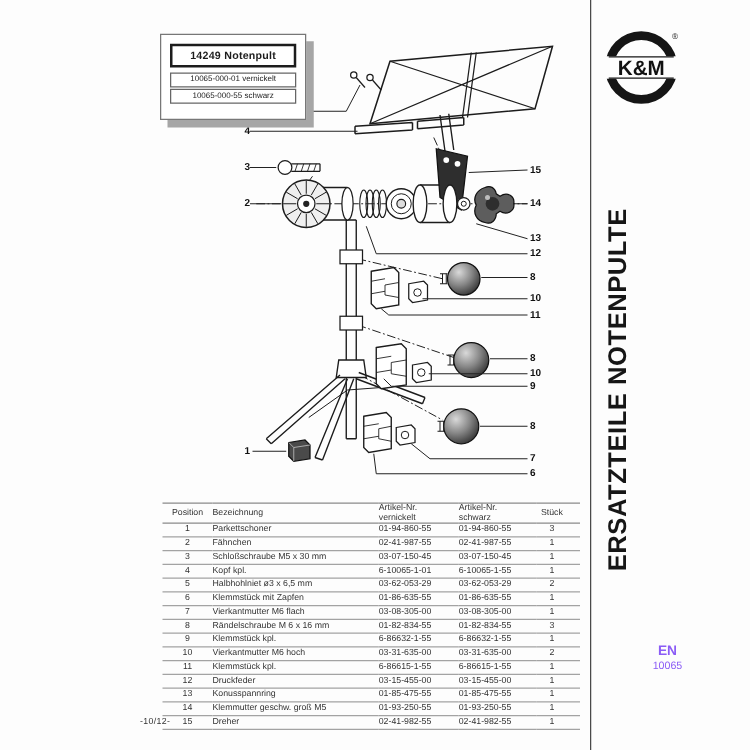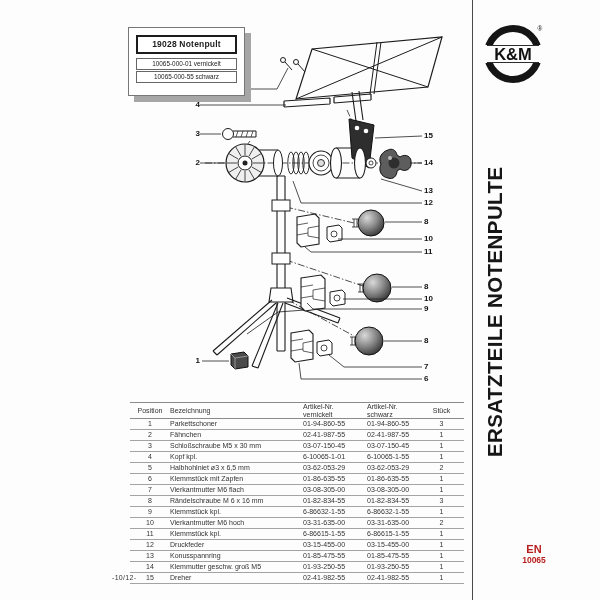--- a/index.html
+++ b/index.html
@@ -34,23 +34,23 @@
   .parts .c{text-align:center;}
   .parts .st{padding-right:10px;}
 
   .footer{position:absolute;left:112px;top:574px;font-size:7px;letter-spacing:.3px;color:#333;}
 
   
   .divider{position:absolute;left:472px;top:0;width:1px;height:600px;background:#4a4a4a;}
   .logo{position:absolute;left:483px;top:23px;width:60px;height:62px;}
   .vtitle{position:absolute;left:483px;top:457px;transform:rotate(-90deg);transform-origin:0 0;
           white-space:nowrap;font-weight:bold;font-size:20.5px;letter-spacing:.4px;color:#161616;}
-  .doccode{position:absolute;left:512px;top:543px;width:44px;text-align:center;color:#b91c1c;}
+  .doccode{position:absolute;left:512px;top:515px;width:44px;text-align:center;color:#8b5cf6;}
   .doccode .en{font-weight:bold;font-size:11px;line-height:12px;}
-  .doccode .num{font-weight:bold;font-size:8.5px;line-height:10px;}
+  .doccode .num{font-weight:normal;font-size:8.5px;line-height:10px;}
 </style>
 </head>
 <body>
 
 <div class="page">
 
   <svg class="diagram" width="600" height="600" viewBox="0 0 600 600">
     <defs>
       <radialGradient id="ballG" cx="35%" cy="30%" r="80%">
         <stop offset="0" stop-color="#d9d9d9"></stop>
@@ -221,21 +221,21 @@
   <span class="co r" style="top:234px">10</span>
   <span class="co r" style="top:247px">11</span>
   <span class="co r" style="top:282px">8</span>
   <span class="co r" style="top:294px">10</span>
   <span class="co r" style="top:304px">9</span>
   <span class="co r" style="top:336px">8</span>
   <span class="co r" style="top:362px">7</span>
   <span class="co r" style="top:374px">6</span>
 
   <div class="title-box">
-    <div class="model-box">19028 Notenpult</div>
+    <div class="model-box">14249 Notenpult</div>
     <div class="variant-box">10065-000-01 vernickelt</div>
     <div class="variant-box">10065-000-55 schwarz</div>
   </div>
 
   <table class="parts">
     <colgroup>
       <col style="width:40px">
         <col style="width:133px">
         <col style="width:64px">
       <col style="width:62px">

